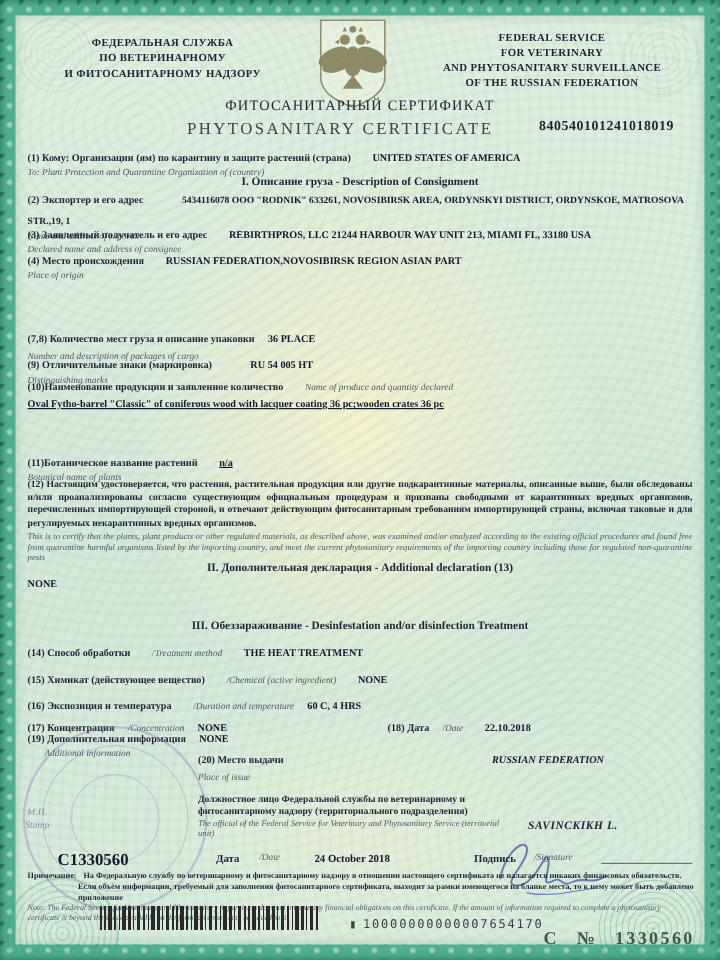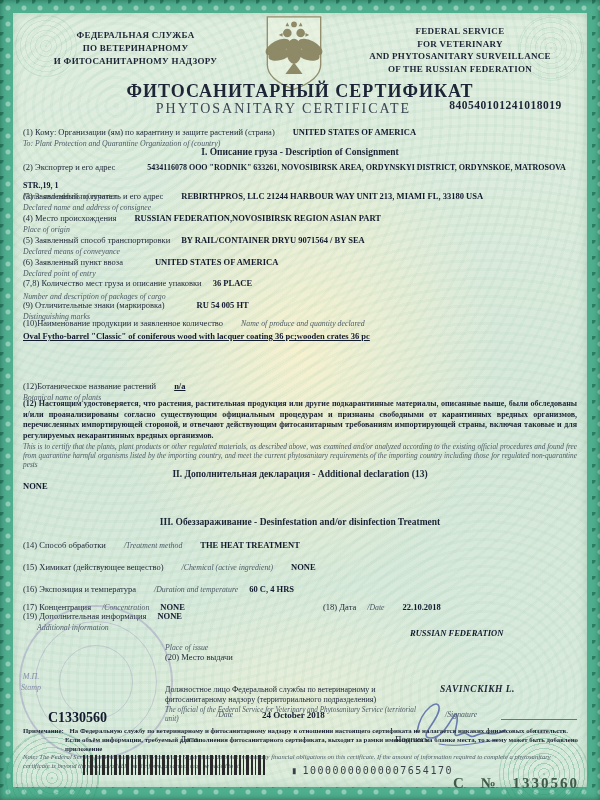--- a/index.html
+++ b/index.html
@@ -17,28 +17,28 @@
           radial-gradient(ellipse 270px 330px at 50% 44%, rgba(248,242,207,.95), rgba(248,242,207,0) 72%),
           radial-gradient(ellipse 260px 160px at 50% 88%, rgba(246,242,214,.5), rgba(246,242,214,0) 70%),
           linear-gradient(180deg,#e0eedf 0%,#d6e8da 55%,#d9ebdc 100%);
         box-shadow:inset 0 0 10px rgba(90,150,120,.35);}
   .page::before{content:"";position:absolute;inset:0;pointer-events:none;
         background:
           repeating-radial-gradient(circle at 18% 12%, rgba(110,170,140,.06) 0 3px, transparent 3px 9px),
           repeating-radial-gradient(circle at 82% 88%, rgba(110,170,140,.06) 0 3px, transparent 3px 9px);}
   .ab{position:absolute;}
   .ctr{left:0;right:0;text-align:center;}
-  .lab{font-weight:400;font-size:8.5px;margin-top:24px;}
+  .lab{font-weight:700;font-size:8.5px;}
   .en{font-style:italic;font-size:7.8px;color:#4c5a66;}
   .val{font-weight:700;font-size:8.5px;color:#121a2e;}
   .gap{margin-left:14px;} .gap-s{margin-left:7px;} .gap-l{margin-left:28px;}
   .sec{font-weight:700;font-size:9.5px;}
   .underl{text-decoration:underline;}
   .agency{font-weight:700;font-size:9px;line-height:13px;letter-spacing:.3px;}
-  .title-ru{font-weight:700;font-size:18px;letter-spacing:1px;}
+  .title-ru{font-weight:400;font-size:12px;letter-spacing:1px;}
   .title-en{font-size:14px;letter-spacing:2px;color:#3a4452;}
   .cnum{font-weight:700;font-size:11.5px;letter-spacing:.5px;}
   .para-ru{font-weight:700;font-size:8px;line-height:10.5px;text-align:justify;}
   .para-en{font-style:italic;font-size:7.3px;line-height:9px;color:#4c5a66;text-align:justify;margin-top:1px;}
   .note{font-size:6.8px;line-height:9px;font-weight:700;}
   .note-en{font-size:6.6px;line-height:8.5px;font-style:italic;font-weight:400;color:#4c5a66;}
   .stamp{border-radius:50%;border:2px solid rgba(130,110,180,.32);
          display:flex;align-items:center;justify-content:flex-start;}
   .stamp .ring{position:absolute;inset:14px;border-radius:50%;border:1.5px solid rgba(130,110,180,.28);}
   .stamp .ring2{position:absolute;inset:38px;border-radius:50%;border:1px solid rgba(130,110,180,.25);}
@@ -129,35 +129,21 @@
     </div>
 
     <div class="ab" style="left:10px;top:194px;right:6px">
       <div>
         <span class="lab">(4) Место происхождения</span>
         <span class="val gap">RUSSIAN FEDERATION,NOVOSIBIRSK REGION ASIAN PART</span>
       </div>
       <div class="en">Place of origin</div>
     </div>
 
-    <div class="ab" style="left:10px;top:216px;right:6px">
-      <div>
-        <span class="lab">(5) Заявленный способ транспортировки</span>
-        <span class="val gap-s">BY RAIL/CONTAINER DRYU 9071564 / BY SEA</span>
-      </div>
-      <div class="en">Declared means of conveyance</div>
-    </div>
-
-    <div class="ab" style="left:10px;top:238px;right:6px">
-      <div>
-        <span class="lab">(6) Заявленный пункт ввоза</span>
-        <span class="val gap-l">UNITED STATES OF AMERICA</span>
-      </div>
-      <div class="en">Declared point of entry</div>
-    </div>
+
 
     <div class="ab" style="left:10px;top:259px;right:6px">
       <div>
         <span class="lab">(7,8) Количество мест груза и описание упаковки</span>
         <span class="val gap-s">36 PLACE</span>
       </div>
       <div class="en" style="margin-top:2px">Number and description of packages of cargo</div>
     </div>
 
     <div class="ab" style="left:10px;top:281px;right:6px">
@@ -171,21 +157,21 @@
     <div class="ab" style="left:10px;top:299px;right:6px">
       <div>
         <span class="lab">(10)Наименование продукции и заявленное количество</span>
         <span class="en gap">Name of produce and quantity declared</span>
       </div>
       <div class="val underl" style="margin-top:1px">Oval Fytho-barrel "Classic" of coniferous wood with lacquer coating 36 pc;wooden crates 36 pc</div>
     </div>
 
     <div class="ab" style="left:10px;top:362px;right:6px">
       <div>
-        <span class="lab">(12)Ботаническое название растений</span>
+        <span class="lab">(11)Ботаническое название растений</span>
         <span class="val underl gap">n/a</span>
       </div>
       <div class="en">Botanical name of plants</div>
     </div>
 
     <div class="ab" style="left:10px;top:386px;width:554px">
       <div class="para-ru">(12) Настоящим удостоверяется, что растения, растительная  продукция или другие подкарантинные материалы, описанные  выше, были обследованы и/или проанализированы согласно существующим официальным процедурам и признаны свободными от карантинных вредных организмов, перечисленных импортирующей стороной, и отвечают действующим фитосанитарным требованиям импортирующей страны, включая таковые и для регулируемых некарантинных вредных организмов.</div>
       <div class="para-en">This is to certify that the plants, plant products or other regulated materials, as described above, was examined and/or analyzed according to the existing official  procedures and found free  from quarantine harmful organisms listed by the importing country, and meet the current phytosanitary requirements of the importing country including those for regulated non-quarantine pests</div>
     </div>
 

